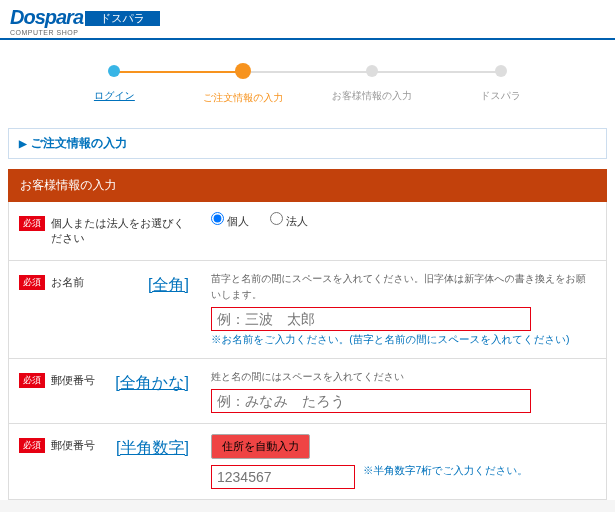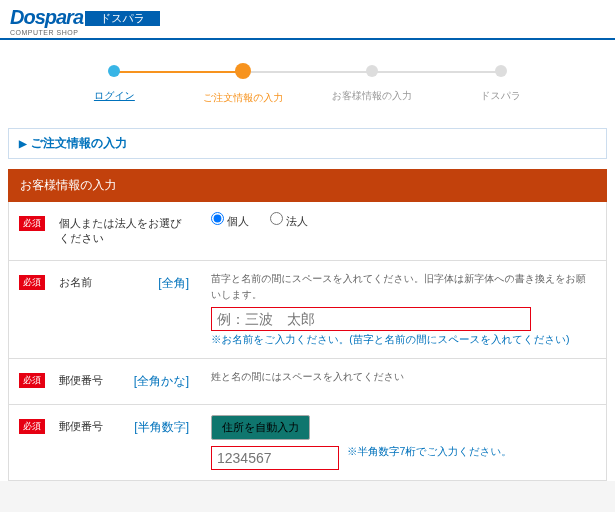--- a/index.html
+++ b/index.html
@@ -19,31 +19,31 @@
   .step.active .dot { background:#f7931e; width:16px; height:16px; margin-top:-2px; }
   .step-label { margin-top:10px; color:#999; }
   .step.done .step-label { color:#0072bc; text-decoration: underline; }
   .step.active .step-label { color:#f7931e; }
   .section-bar { background:#fff; border:1px solid #cde; color:#0072bc; font-size:12px; font-weight:bold; padding:6px 10px; margin:8px 8px 0; }
   .section-bar .arrow { color:#0072bc; margin-right:4px; font-size:10px;}
   .sub-bar { background:#c2410c; color:#fff; font-size:12px; padding:8px 12px; margin:10px 8px 0; }
   .form { margin:0 8px; border:1px solid #ddd; border-top:none; }
   .row { display:flex; border-top:1px solid #ddd; }
   .row:first-child { border-top:none; }
-  .label-cell { width:190px; padding:14px 10px; display:flex; align-items:flex-start; gap:14px; font-size:11px; }
+  .label-cell { width:190px; padding:14px 10px; display:flex; align-items:flex-start; gap:6px; font-size:11px; }
   .req { background:#e60012; color:#fff; font-size:9px; padding:1px 4px; display:inline-block; }
   .label-text { flex:1; }
-  .hint-link { color:#0072bc; font-size:12px; }
+  .hint-link { color:#0072bc; font-size:16px;text-decoration:underline; }
   .input-cell { flex:1; padding:10px 12px; font-size:10.5px; line-height:1.6; }
   .desc { color:#666; font-size:10px; margin-bottom:4px; }
   .error-input { width:100%; max-width:320px; border:1px solid #e60012; padding:3px 5px; font-size:14px; }
-  .error-input.narrow { width:128px; }
+  .error-input.narrow { width:144px; }
   .note-blue { color:#0072bc; font-size:10.5px; }
   .radio-group label { margin-right:18px; font-size:11px; }
-  .btn-auto { background:#0f766e; border:1px solid #aaa; padding:4px 10px; font-size:11px; margin-bottom:6px; display:inline-block; cursor:pointer; border-radius:2px;}
+  .btn-auto { background:#ef4444; border:1px solid #aaa; padding:4px 10px; font-size:11px; margin-bottom:6px; display:inline-block; cursor:pointer; border-radius:2px;}
   .postal-row { display:flex; align-items:flex-start; gap:8px; }
 </style>
 </head>
 <body>
 
 <div class="page">
   <div class="logo-bar">
     <span class="logo-main">Dospara</span><span class="logo-pill">ドスパラ</span>
     <div class="logo-sub">COMPUTER SHOP</div>
   </div>
@@ -100,20 +100,21 @@
     </div>
 
     <div class="row">
       <div class="label-cell">
         <span class="req">必須</span>
         <span class="label-text">郵便番号</span>
         <span class="hint-link">[全角かな]</span>
       </div>
       <div class="input-cell">
         <div class="desc">姓と名の間にはスペースを入れてください</div>
+        <input class="error-input" placeholder="例：みなみ　たろう" style="">
       </div>
     </div>
 
     <div class="row">
       <div class="label-cell">
         <span class="req">必須</span>
         <span class="label-text">郵便番号</span>
         <span class="hint-link">[半角数字]</span>
       </div>
       <div class="input-cell">

